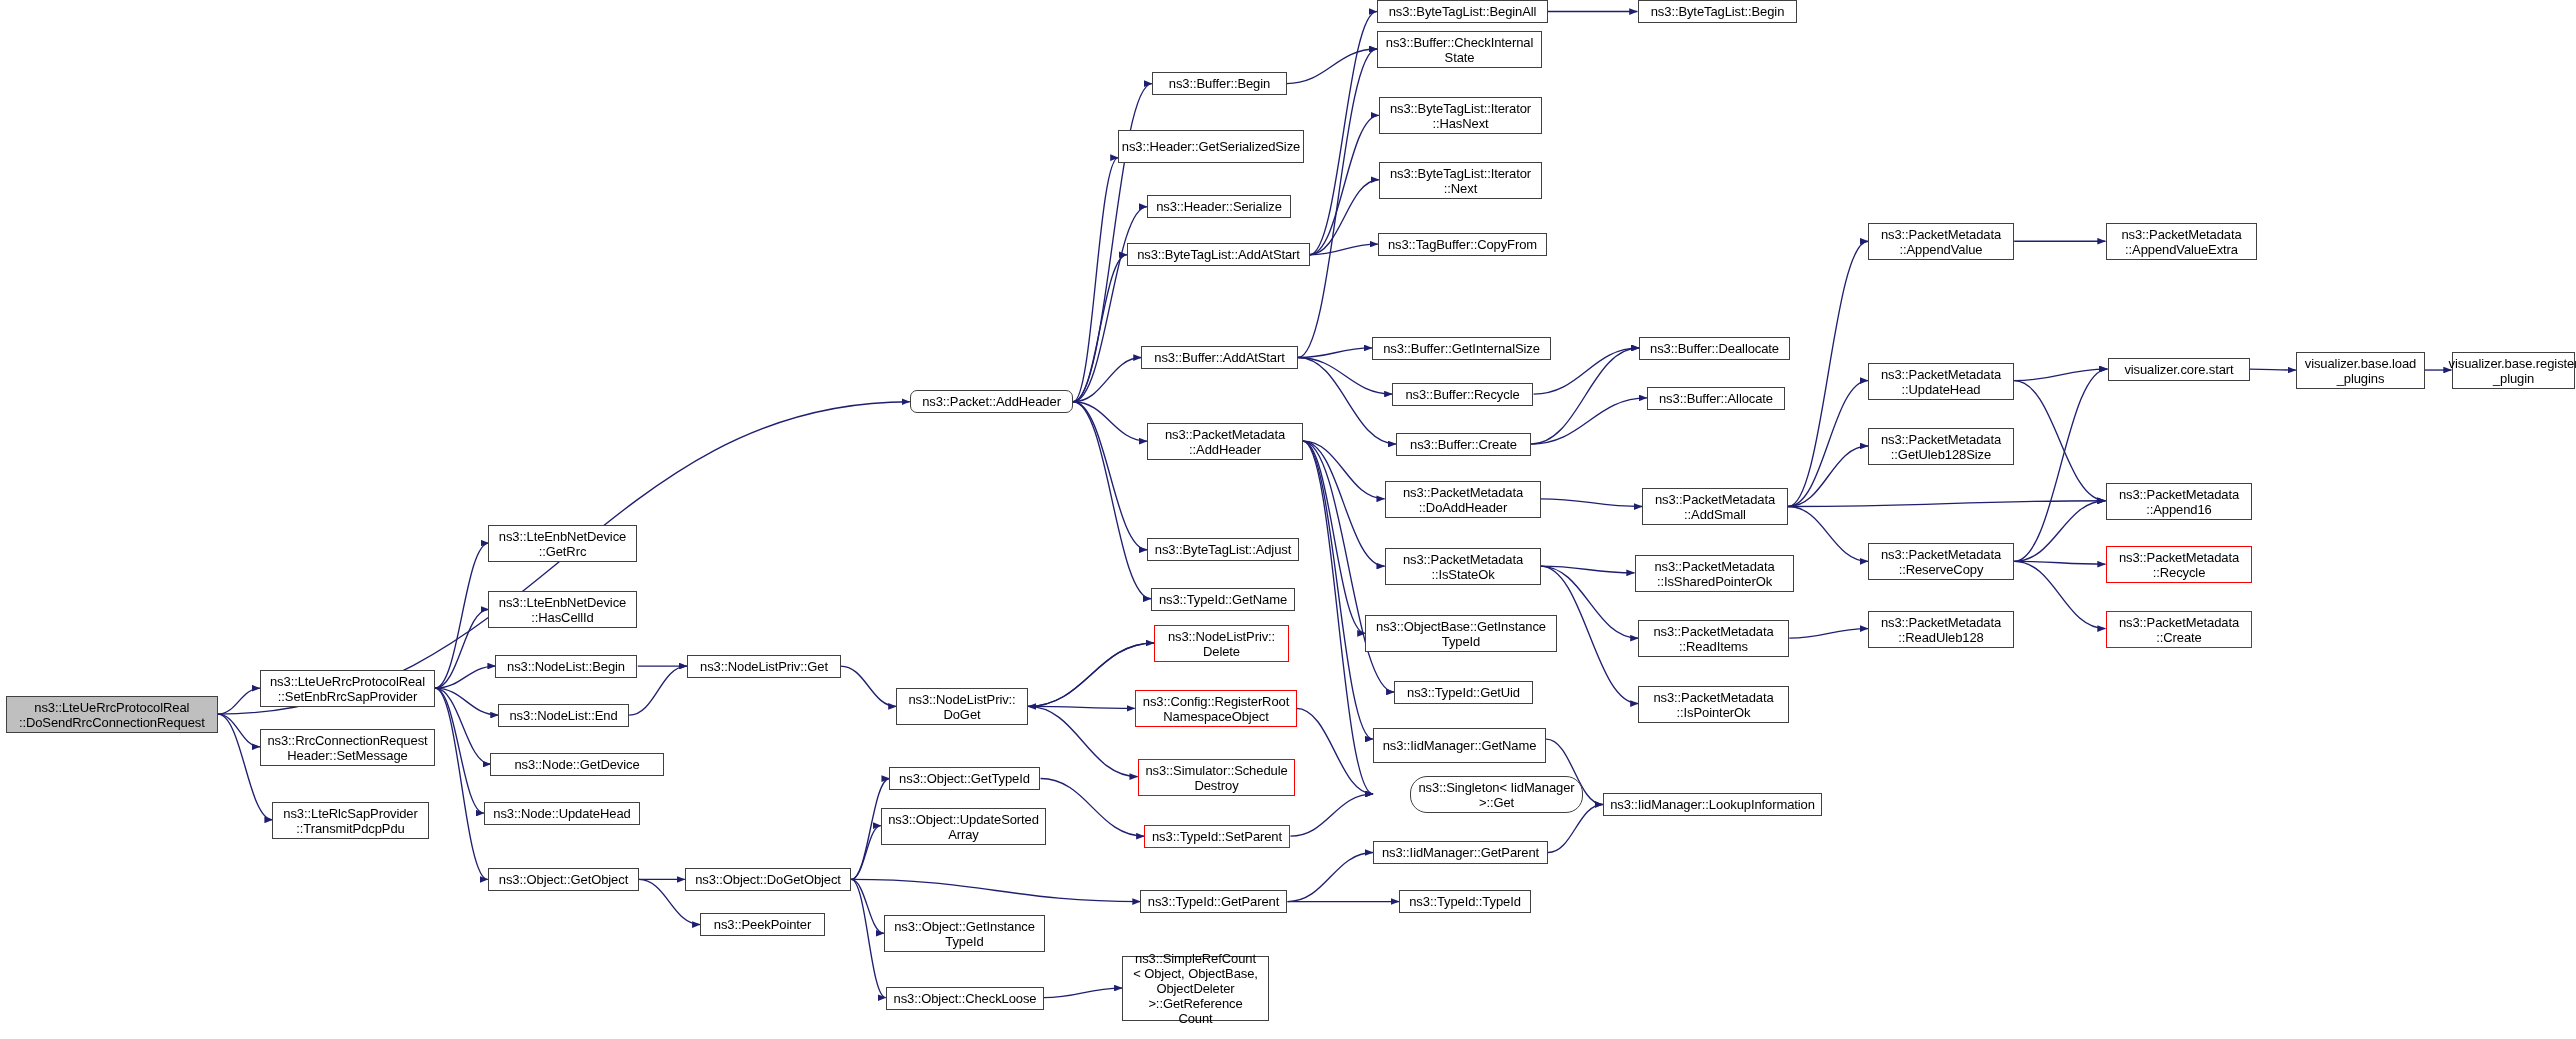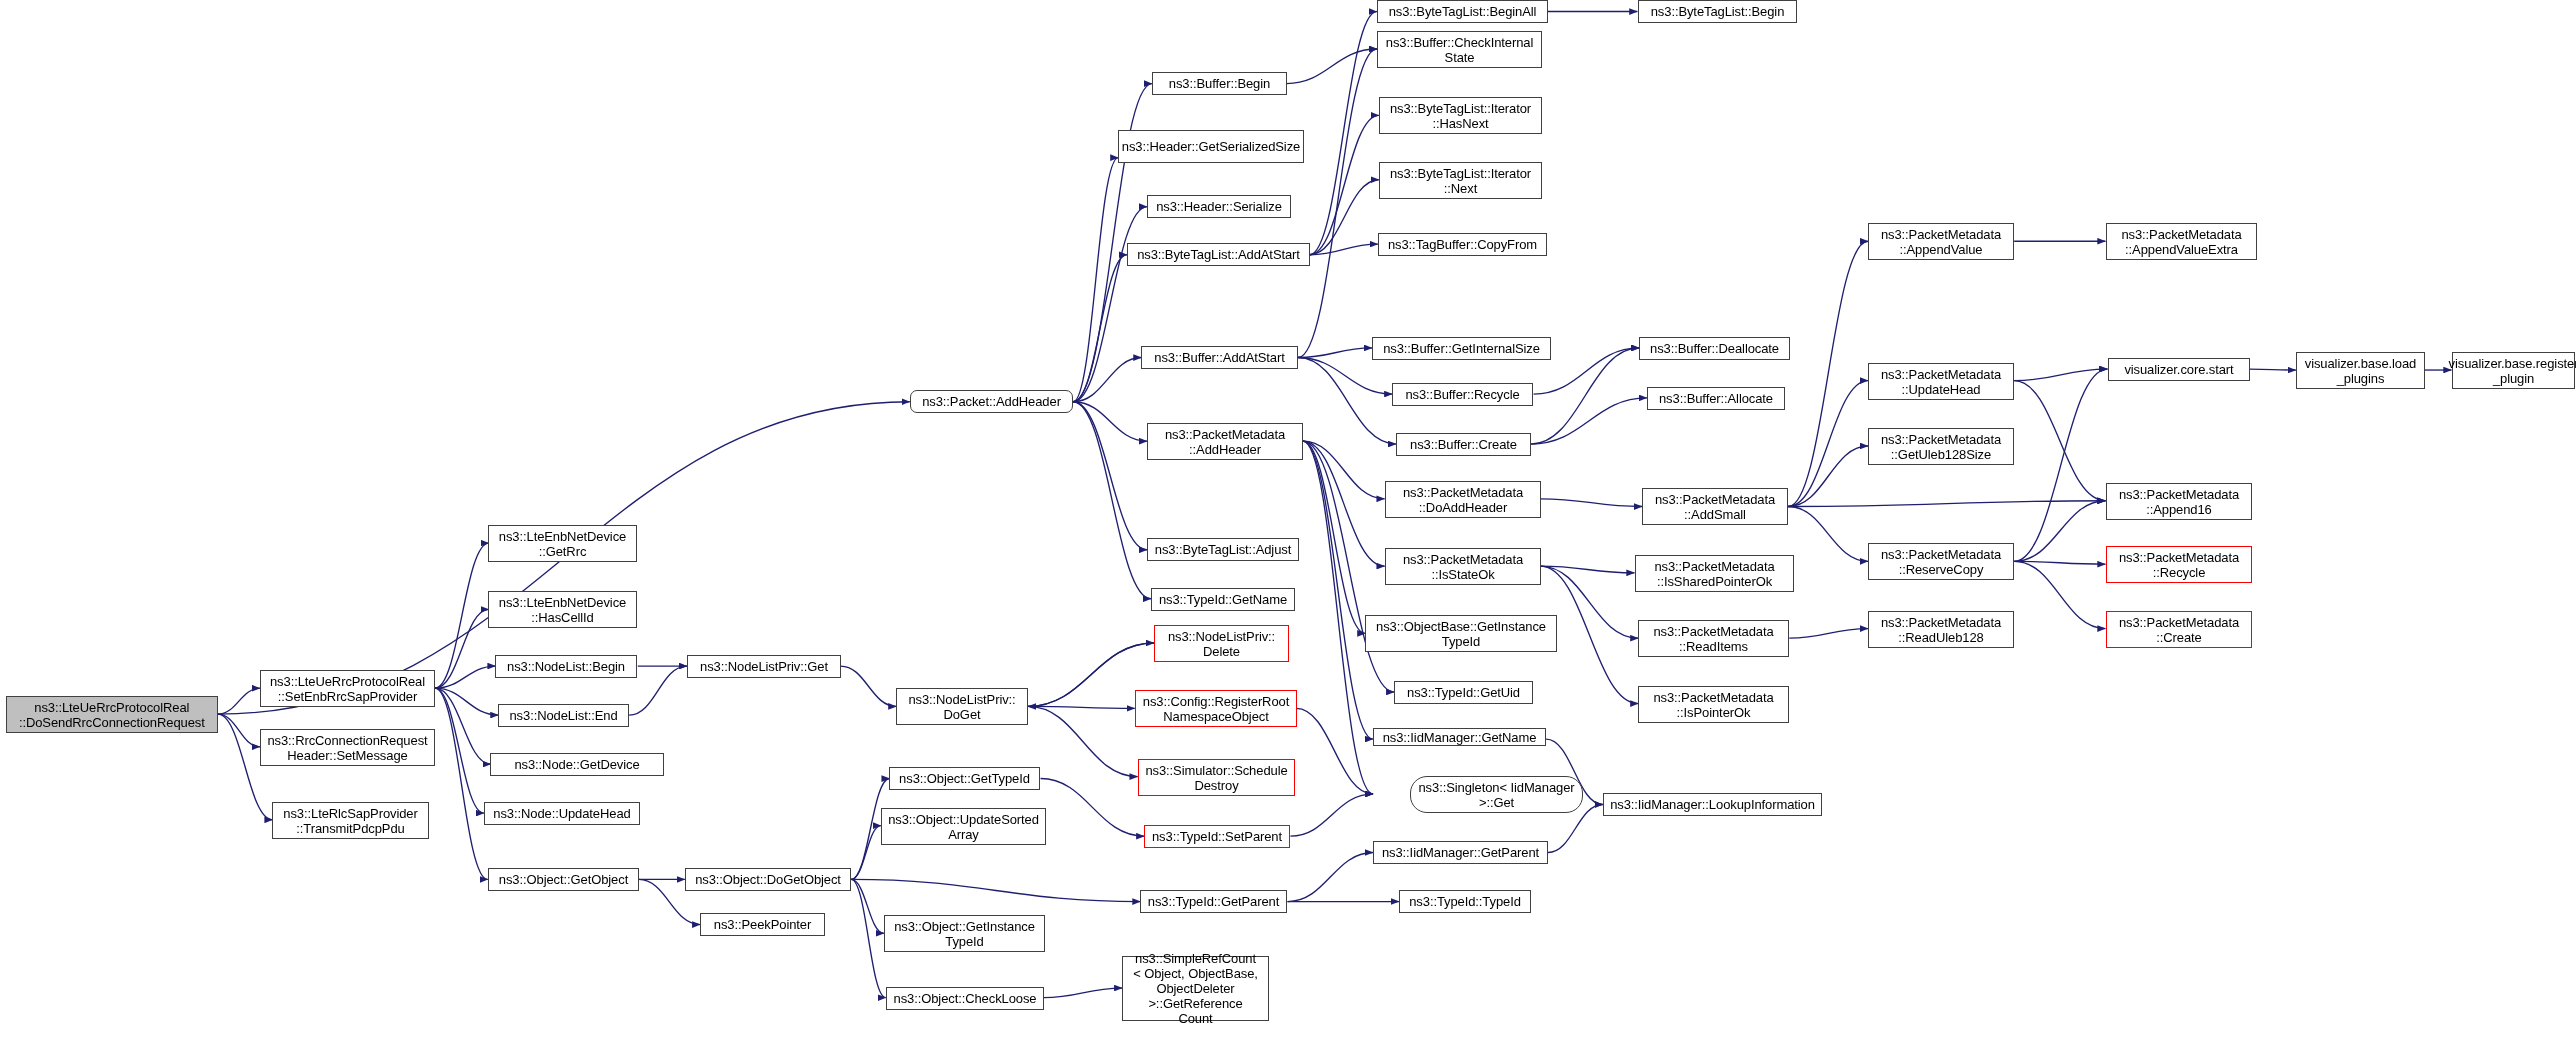--- a/index.html
+++ b/index.html
@@ -188,21 +188,21 @@
       <div class="node" style="left: 1372px; top: 337px; width: 179px; height: 23px;"><span>ns3::Buffer::GetInternalSize</span></div>
       <div class="node" style="left: 1392px; top: 383px; width: 141px; height: 23px;"><span>ns3::Buffer::Recycle</span></div>
       <div class="node" style="left: 1396px; top: 433px; width: 135px; height: 23px;"><span>ns3::Buffer::Create</span></div>
       <div class="node" style="left: 1385px; top: 481px; width: 156px; height: 37px;"><span>ns3::PacketMetadata
 ::DoAddHeader</span></div>
       <div class="node" style="left: 1385px; top: 548px; width: 156px; height: 37px;"><span>ns3::PacketMetadata
 ::IsStateOk</span></div>
       <div class="node" style="left: 1365px; top: 615px; width: 192px; height: 37px;"><span>ns3::ObjectBase::GetInstance
 TypeId</span></div>
       <div class="node" style="left: 1394px; top: 681px; width: 139px; height: 23px;"><span>ns3::TypeId::GetUid</span></div>
-      <div class="node" style="left: 1373px; top: 728px; width: 173px; height: 18px;"><span>ns3::IidManager::GetName</span></div>
+      <div class="node" style="left: 1373px; top: 728px; width: 173px; height: 35px;"><span>ns3::IidManager::GetName</span></div>
       <div class="node" style="left: 1410px; top: 776px; width: 173px; height: 37px; border-radius: 17px;"><span>ns3::Singleton&lt; IidManager
 &gt;::Get</span></div>
       <div class="node" style="left: 1373px; top: 841px; width: 175px; height: 23px;"><span>ns3::IidManager::GetParent</span></div>
       <div class="node" style="left: 1399px; top: 890px; width: 132px; height: 23px;"><span>ns3::TypeId::TypeId</span></div>
       <div class="node" style="left: 1603px; top: 793px; width: 219px; height: 23px;"><span>ns3::IidManager::LookupInformation</span></div>
       <div class="node" style="left: 1639px; top: 337px; width: 151px; height: 23px;"><span>ns3::Buffer::Deallocate</span></div>
       <div class="node" style="left: 1647px; top: 387px; width: 138px; height: 23px;"><span>ns3::Buffer::Allocate</span></div>
       <div class="node" style="left: 1642px; top: 488px; width: 146px; height: 37px;"><span>ns3::PacketMetadata
 ::AddSmall</span></div>
       <div class="node" style="left: 1635px; top: 555px; width: 159px; height: 37px;"><span>ns3::PacketMetadata

